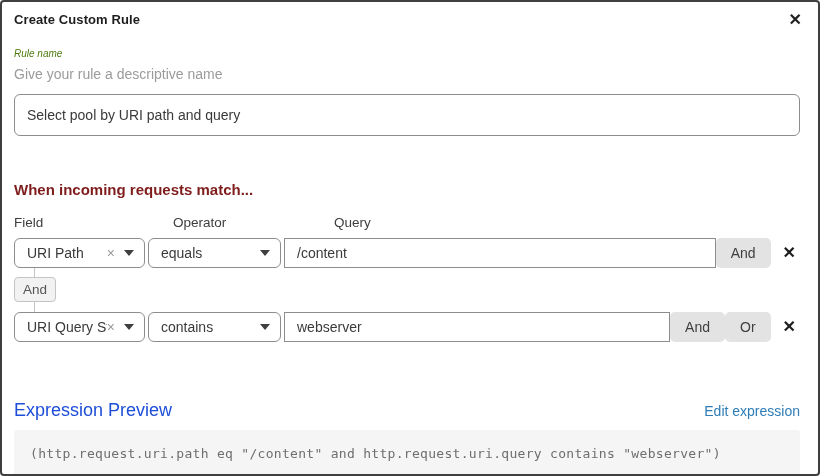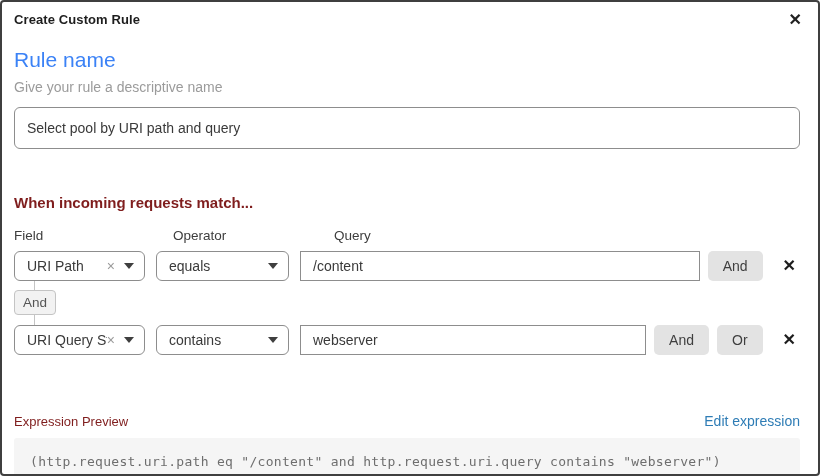--- a/index.html
+++ b/index.html
@@ -37,22 +37,23 @@
     font-weight: 700;
     color: #222;
     cursor: pointer;
     line-height: 1;
     padding: 4px;
     font-family: "Liberation Sans", sans-serif;
   }
   
   .section-label {
     margin-top: 21px;
-    font-size: 21px;
-    color: #3b82f6;
+    font-size: 10px;
+    color: #4d7c0f;
+    font-style: italic;
   }
   .helper-text {
     margin-top: 7px;
     font-size: 14px;
     color: #9b9b9b;
   }
   .text-input {
     display: block;
     width: 100%;
     height: 42px;
@@ -77,21 +78,21 @@
     display: grid;
     grid-template-columns: 131px 133px 1fr;
     column-gap: 28px;
     margin-top: 17px;
     font-size: 13.5px;
     color: #3d3d3d;
   }
   .rule-row {
     display: flex;
     align-items: center;
-    gap: 8px;
+    gap: 0;
     margin-top: 8px;
     height: 30px;
   }
   .select-box {
     display: flex;
     align-items: center;
     height: 30px;
     border: 1px solid #8d8d8d;
     border-radius: 6px;
     padding: 0 10px 0 12px;
@@ -180,21 +181,21 @@
     align-items: center;
     justify-content: center;
   }
   
   .preview-header {
     display: flex;
     justify-content: space-between;
     align-items: baseline;
     margin-top: 58px;
   }
-  .preview-label { font-size: 13px; color: #7f1d1d; }
+  .preview-label { font-size: 18px; color: #1d4ed8; }
   .edit-link {
     font-size: 14px;
     color: #2e7cb5;
     text-decoration: none;
     cursor: pointer;
   }
   .code-block {
     margin-top: 9px;
     background: #f5f5f5;
     border-radius: 3px;

